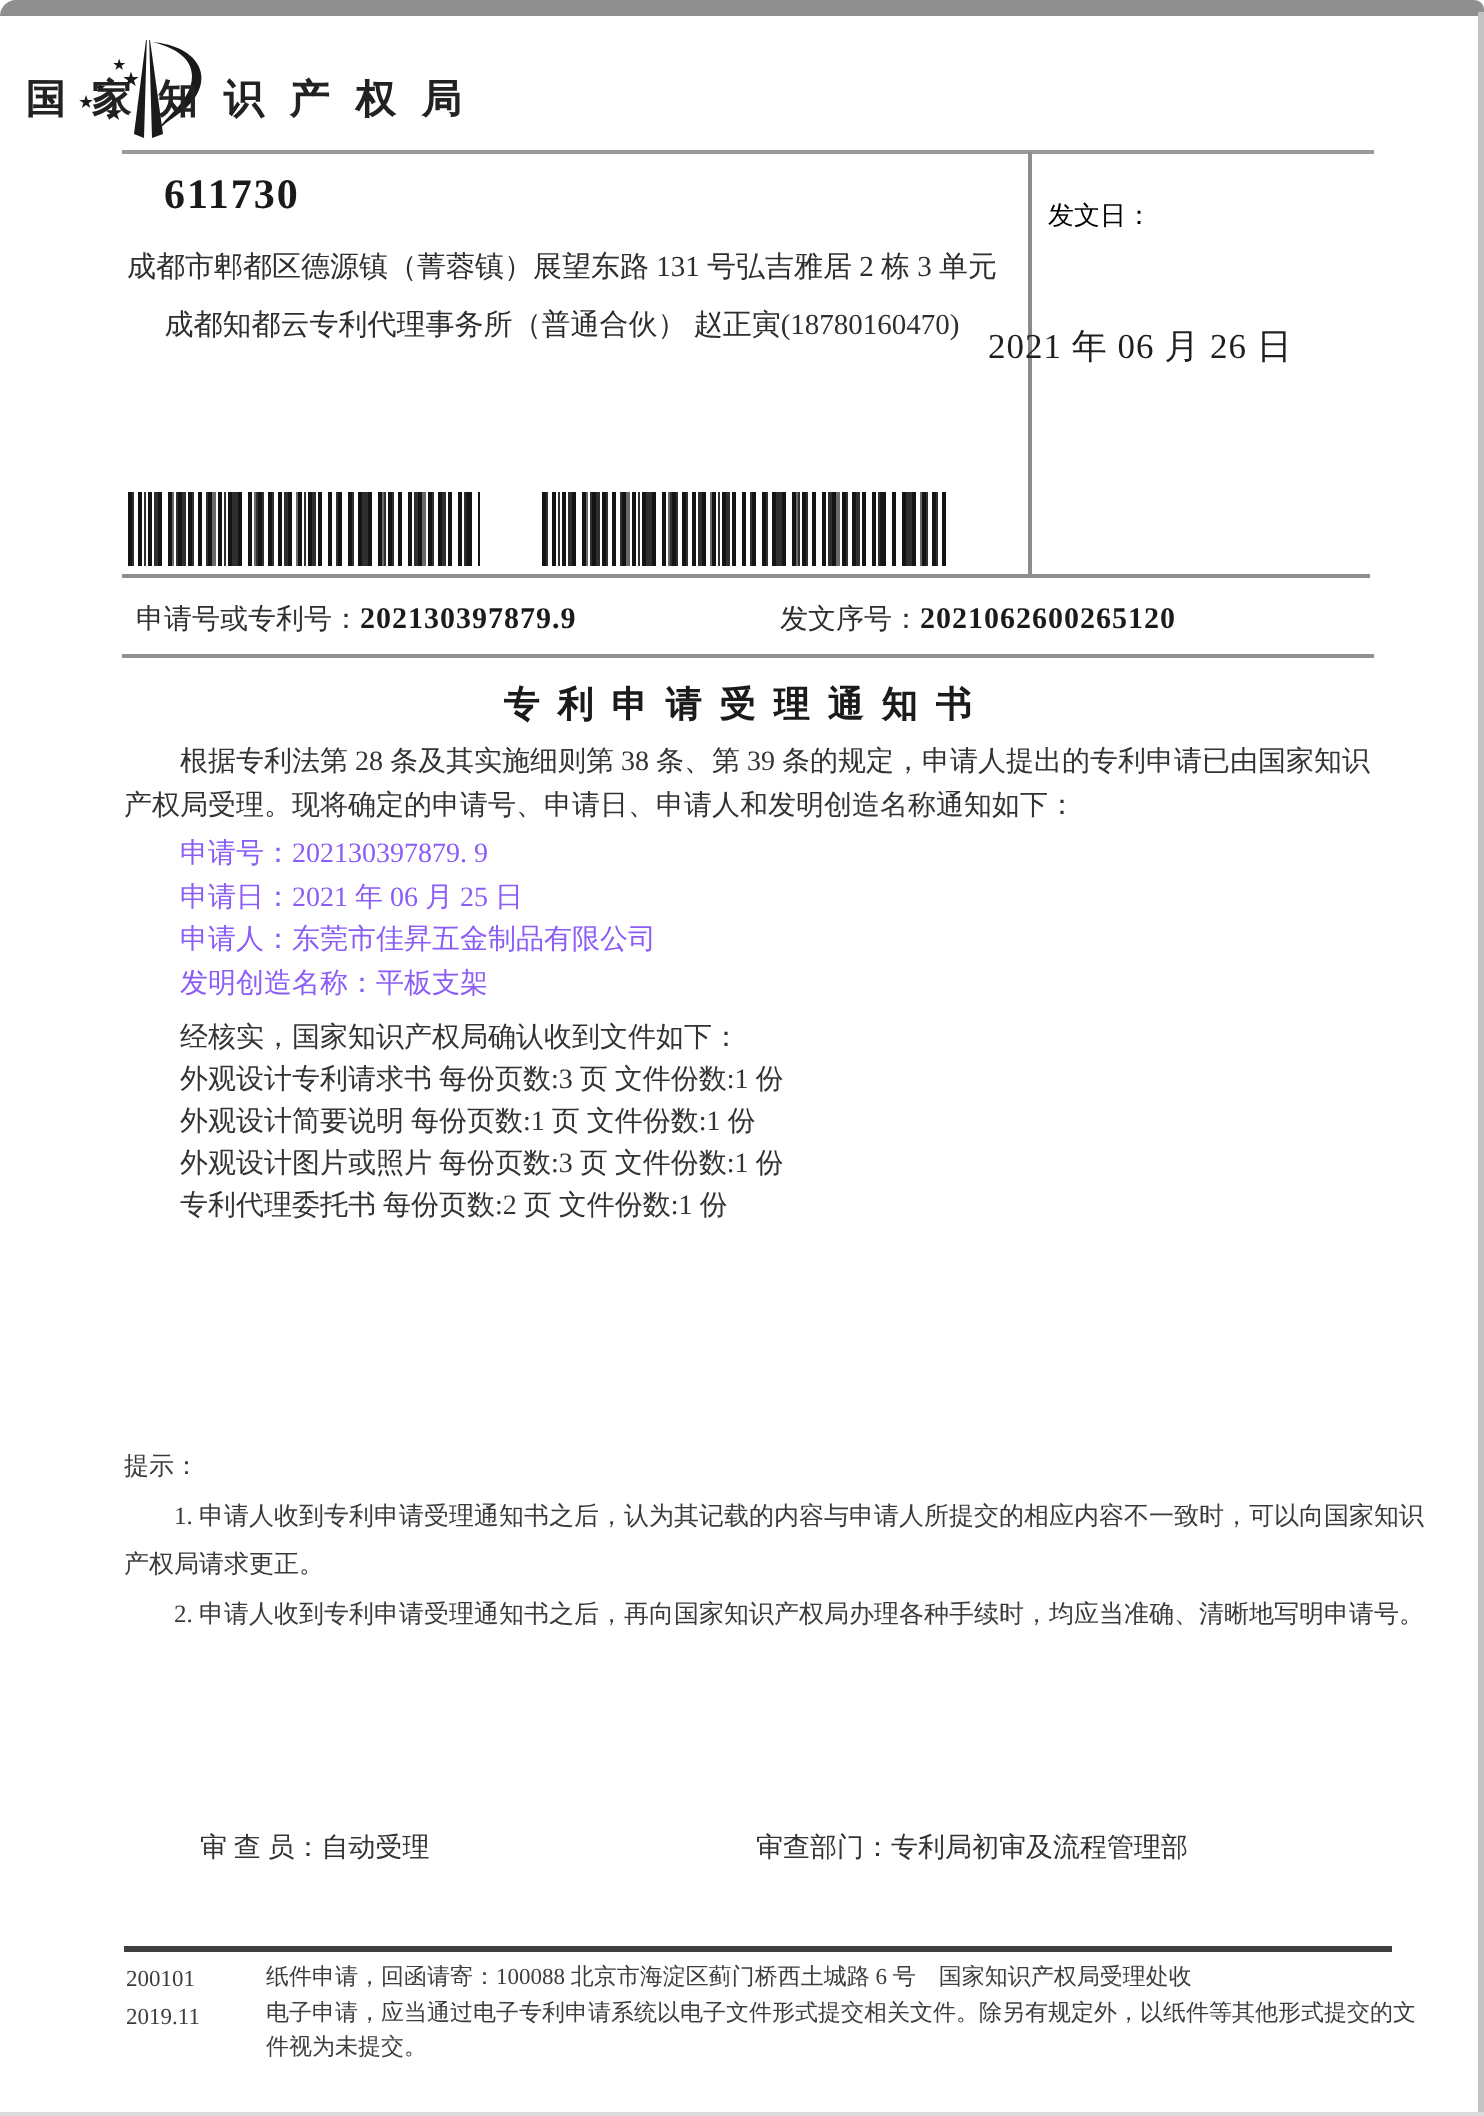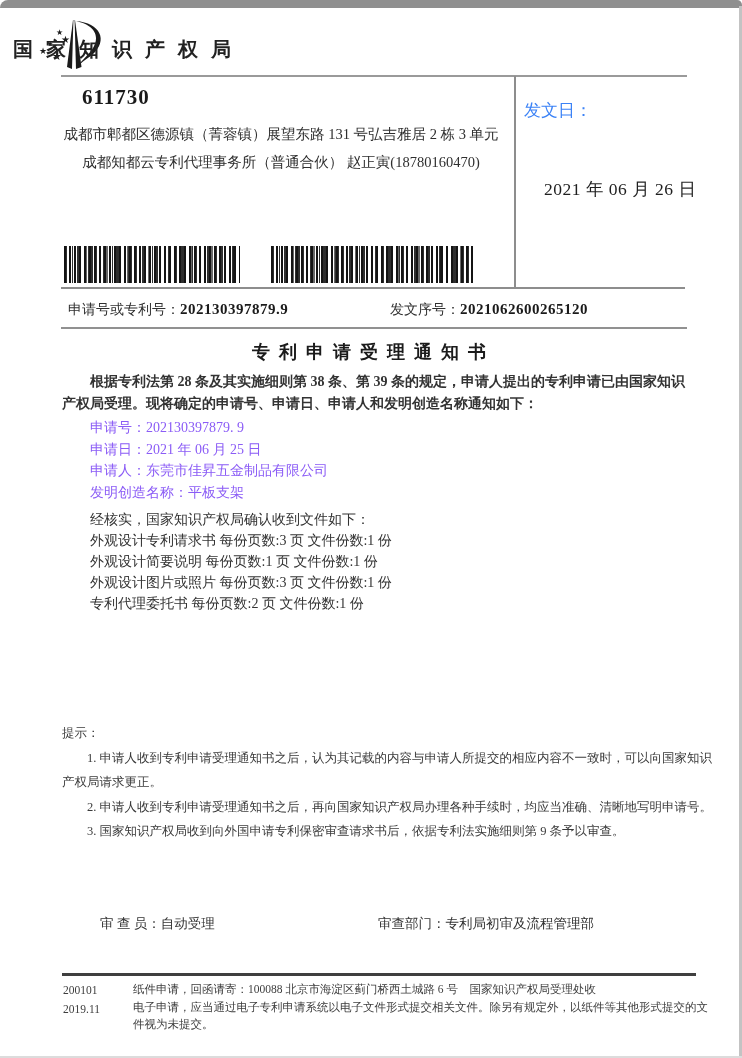--- a/index.html
+++ b/index.html
@@ -24,22 +24,22 @@
   .rule-mid{top:287px;left:61px;width:624px;background:#8d8d8d;}
   .rule-refs{top:327px;left:61px;width:626px;background:#919191;}
   .vline{position:absolute;left:514px;top:76px;width:2px;height:212px;background:#8d8d8d;}
 
   .addr{position:absolute;left:62px;top:85px;width:438px;color:#2e2e2e;}
   .addr .postal{font-size:21px;font-weight:bold;letter-spacing:1px;color:#1a1a1a;padding-left:20px;}
   .addr .a1{margin-top:14px;font-size:14.5px;line-height:21px;text-align:center;}
   .addr .a2{margin-top:1px;font-size:14.5px;text-align:center;}
   .addr .agent{margin-top:8px;font-size:14.5px;text-align:center;}
 
-  .dispatch-label{position:absolute;left:524px;top:99px;font-size:17px;color:#3b82f6;}
-  .dispatch-date{position:absolute;left:544px;top:161px;font-size:17.5px;letter-spacing:.5px;color:#1f1f1f;margin-top:16px;}
+  .dispatch-label{position:absolute;left:524px;top:99px;font-size:13px;color:#000000;}
+  .dispatch-date{position:absolute;left:494px;top:161px;font-size:17.5px;letter-spacing:.5px;color:#1f1f1f;}
 
   .barcode{
     position:absolute;top:246px;height:37px;background-color:#fff;
     background-image:
       repeating-linear-gradient(90deg,#141414 0 2px,transparent 2px 5px),
       repeating-linear-gradient(90deg,#303030 0 1px,transparent 1px 8px),
       repeating-linear-gradient(90deg,rgba(10,10,10,.85) 0 3px,transparent 3px 13px),
       repeating-linear-gradient(90deg,rgba(40,40,40,.7) 0 2px,transparent 2px 21px);
   }
   .bc1{left:64px;width:176px;}
@@ -48,21 +48,21 @@
   .refline{position:absolute;top:301px;font-size:14px;color:#2f2f2f;white-space:nowrap;}
   .ref1{left:68px;}
   .ref2{left:390px;}
   .refline b{font-size:15px;color:#1b1b1b;letter-spacing:.5px;}
 
   .doc-title{
     position:absolute;top:340px;left:0;width:738px;text-align:center;
     font-size:18px;font-weight:bold;letter-spacing:9px;text-indent:9px;color:#1b1b1b;
   }
 
-  .intro{position:absolute;top:371px;left:62px;width:628px;font-size:14px;line-height:22px;text-indent:2em;color:#333;font-weight:bold;}
+  .intro{position:absolute;top:371px;left:62px;width:628px;font-size:14px;line-height:22px;text-indent:2em;color:#333;}
 
   .fields{position:absolute;top:417px;left:90px;font-size:14px;line-height:21.5px;color:#8b5cf6;}
   .recv{position:absolute;top:509px;left:90px;font-size:14px;line-height:21px;color:#333;}
 
   .notes{position:absolute;top:721px;left:62px;width:650px;font-size:12.5px;line-height:24.5px;color:#3a3a3a;}
   .notes p{margin:0;text-indent:2em;}
   .notes .nlabel{text-indent:0;}
 
   .sig{position:absolute;top:915px;font-size:13.5px;color:#333;white-space:nowrap;}
   .sig-examiner{left:100px;}
@@ -135,21 +135,20 @@
     <div>外观设计专利请求书 每份页数:3 页  文件份数:1 份</div>
     <div>外观设计简要说明 每份页数:1 页  文件份数:1 份</div>
     <div>外观设计图片或照片 每份页数:3 页  文件份数:1 份</div>
     <div>专利代理委托书 每份页数:2 页  文件份数:1 份</div>
   </div>
 
   <div class="notes">
     <p class="nlabel">提示：</p>
     <p>1. 申请人收到专利申请受理通知书之后，认为其记载的内容与申请人所提交的相应内容不一致时，可以向国家知识产权局请求更正。</p>
     <p>2. 申请人收到专利申请受理通知书之后，再向国家知识产权局办理各种手续时，均应当准确、清晰地写明申请号。</p>
-    <p>3. 国家知识产权局收到向外国申请专利保密审查请求书后，依据专利法实施细则第 9 条予以审查。</p>
   </div>
 
   <div class="sig sig-examiner">
     <span>审 查 员：</span><span>自动受理</span>
   </div>
   <div class="sig sig-dept">
     <span>审查部门：</span><span>专利局初审及流程管理部</span>
   </div>
 
   <div class="rule-footer"></div>

